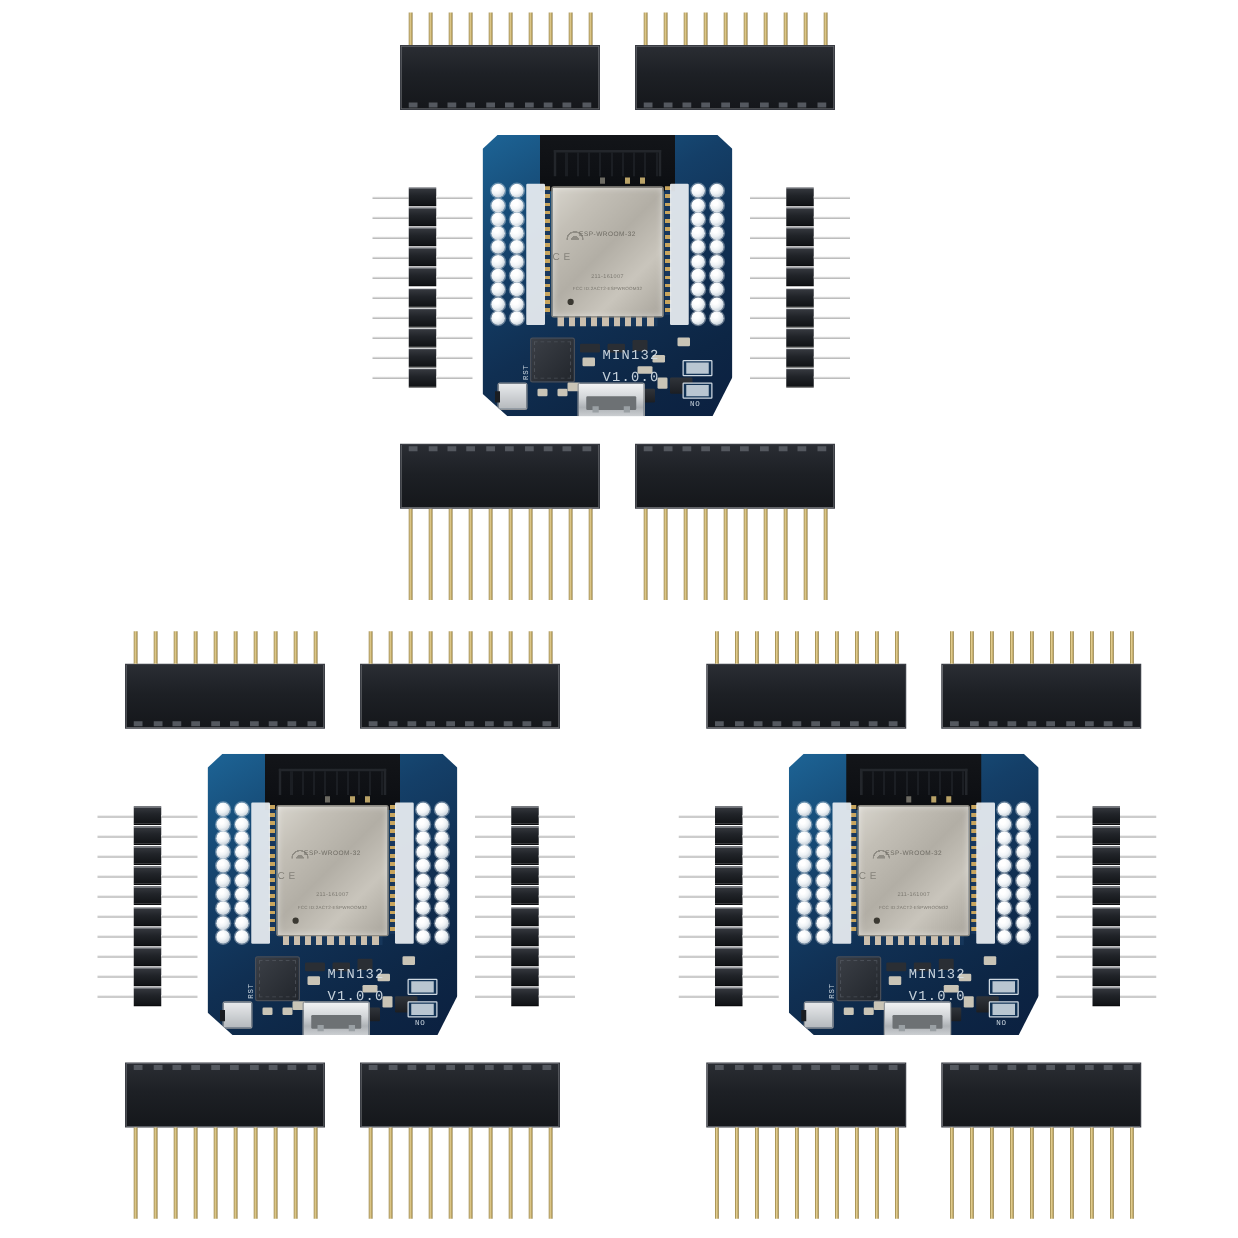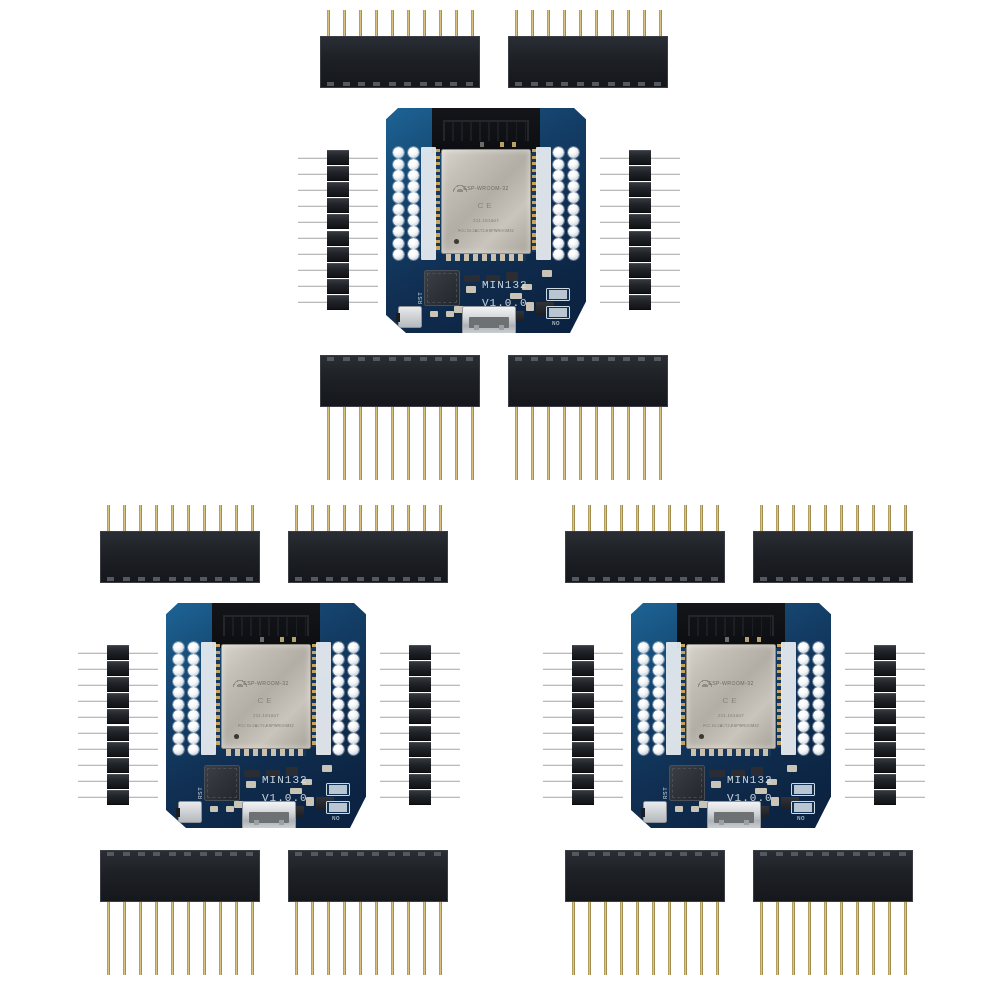--- a/index.html
+++ b/index.html
@@ -57,21 +57,21 @@
   .board .ant .d2{left:63%;}
   .board .ant .d3{left:74%;}
 
   
   .board .can{position:absolute;left:27.5%;right:27.5%;top:18%;height:46%;
     background:linear-gradient(135deg,#d7d4cc 0%,#c3bfb6 22%,#b2aea5 48%,#c9c5bc 72%,#a8a49b 100%);
     border:1px solid #8d8a82;border-radius:2px;
     box-shadow:inset 0 0 6px rgba(255,255,255,.5);}
   .board .can .lbl{position:absolute;left:4%;right:4%;top:34%;text-align:center;
     font-size:5.2px;letter-spacing:.4px;color:#6f6c64;white-space:nowrap;}
-  .board .can .ce{position:absolute;left:0;right:0;top:50%;text-align:center;font-size:8px;color:#85827a;letter-spacing:3px;}
+  .board .can .ce{position:absolute;left:0;right:0;top:50%;text-align:left;font-size:8px;color:#85827a;letter-spacing:3px;}
   .board .can .cert{position:absolute;left:0;right:0;top:66%;text-align:center;font-size:4.4px;color:#7b7870;letter-spacing:.3px;}
   .board .can .fcc{position:absolute;left:0;right:0;top:77%;text-align:center;font-size:3.6px;color:#78756d;letter-spacing:.2px;}
   .board .can .dot{position:absolute;left:14%;bottom:9%;width:5px;height:5px;border-radius:50%;background:#3b3932;}
   .board .can .wifi{position:absolute;left:13%;top:33%;width:14px;height:8px;border-radius:50% 50% 0 0;
     background:radial-gradient(circle at 50% 100%,#8f8c84 30%,transparent 31%),
                radial-gradient(circle at 50% 100%,transparent 55%,#8f8c84 56%,#8f8c84 66%,transparent 67%);}
 
   
   .board .cast{position:absolute;top:18%;height:46%;width:2.6%;
     background:repeating-linear-gradient(180deg,#c8a55e 0 3px,#18375c 3px 6.5px);}

